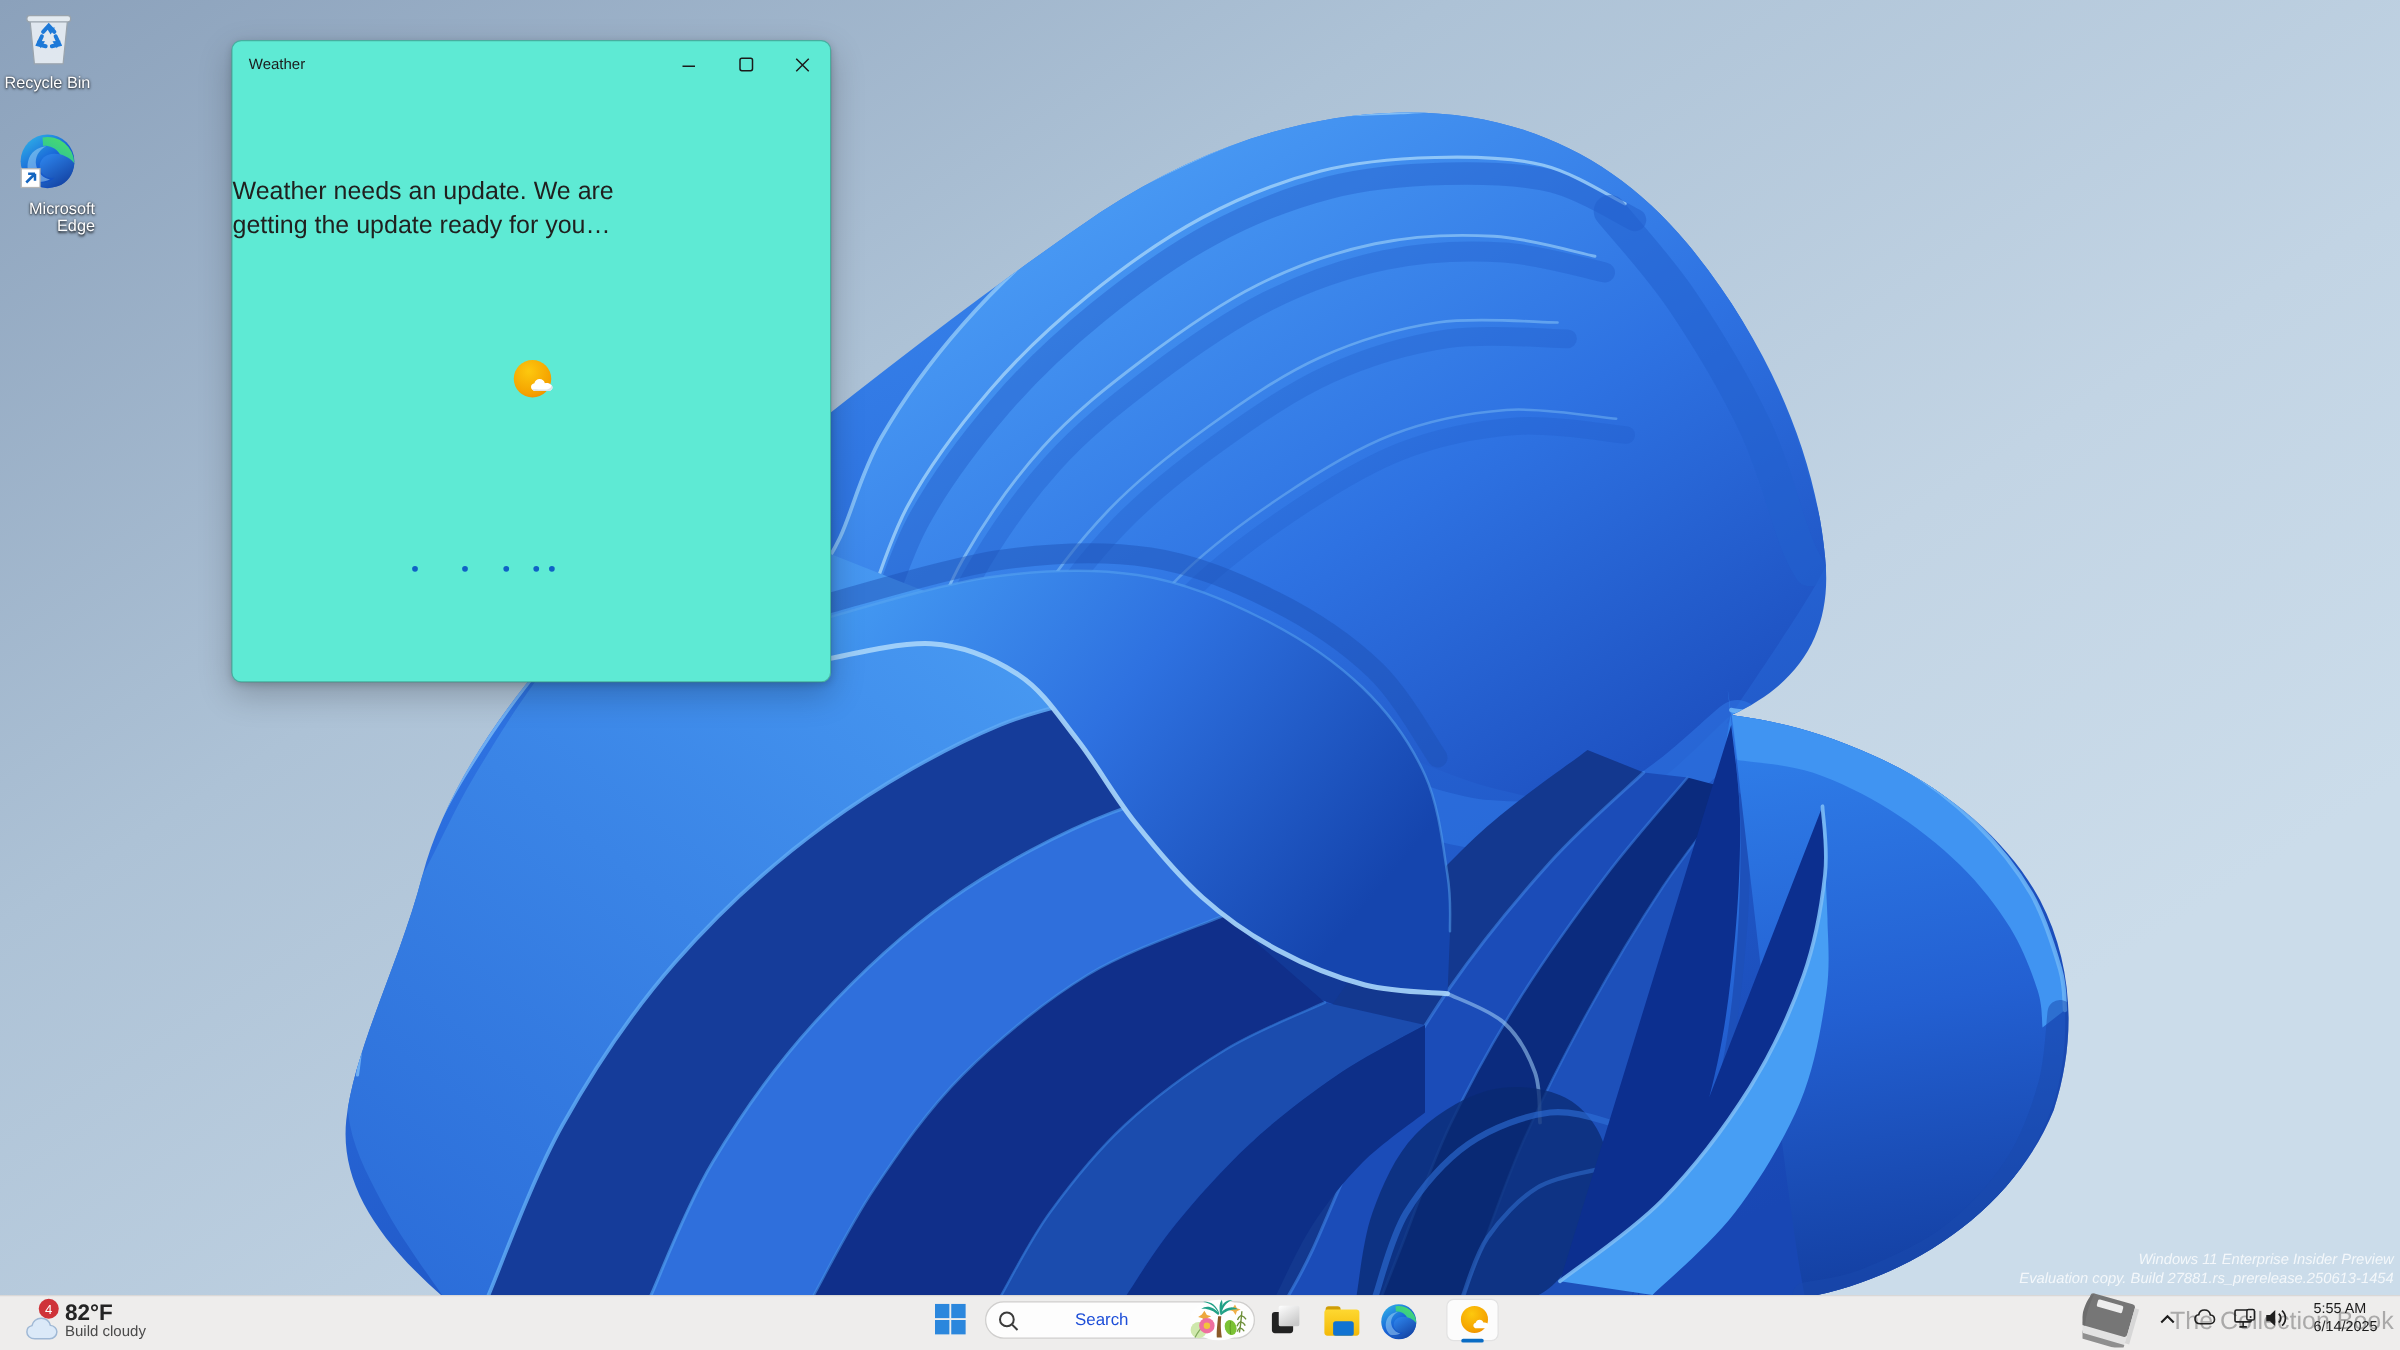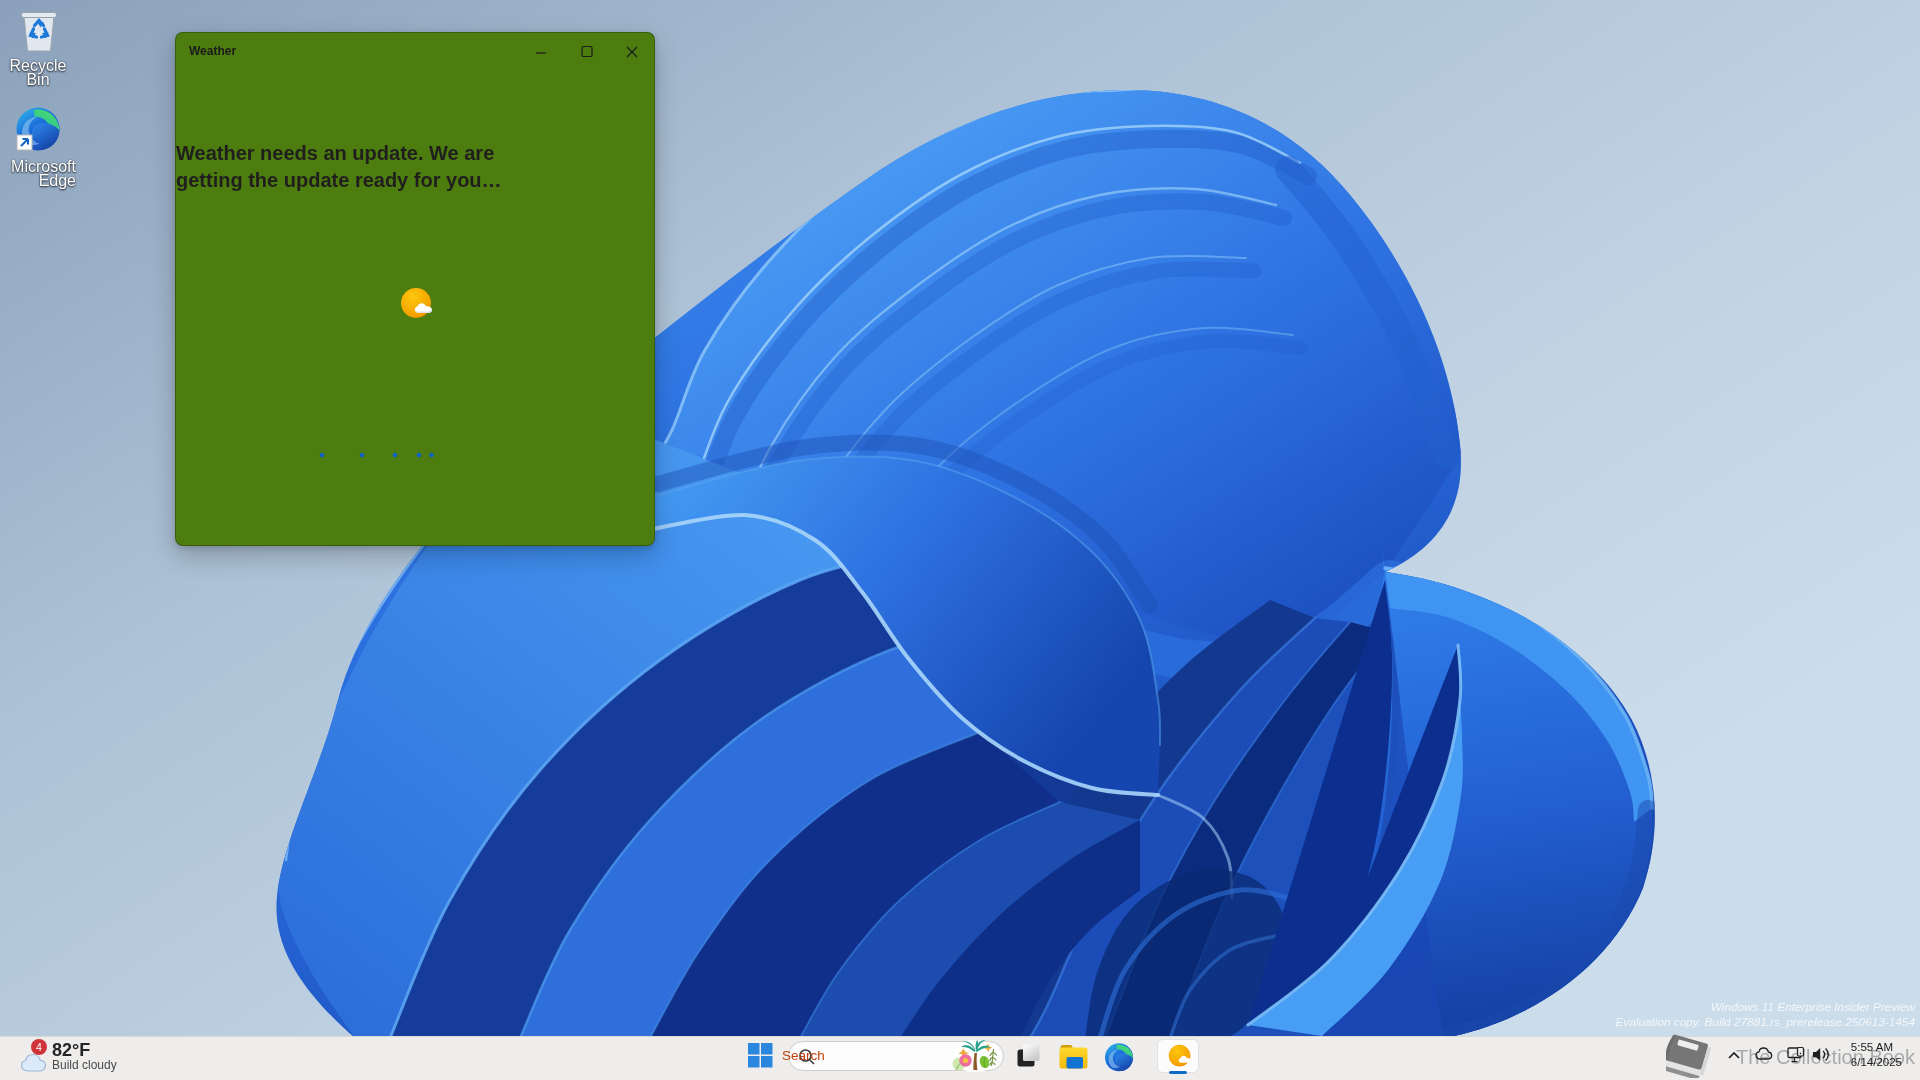--- a/index.html
+++ b/index.html
@@ -1,24 +1,24 @@
 <!DOCTYPE html>
 <html><head>
 <meta charset="utf-8">
 <style>
   html,body{margin:0;padding:0;width:1920px;height:1080px;overflow:hidden;
     font-family:"Liberation Sans",sans-serif;}
   #desk{position:relative;width:1920px;height:1080px;}
   #wall{position:absolute;left:0;top:0;}
-  .icolab{position:absolute;color:#fff;font-size:16px;text-align:center;
+  .icolab{position:absolute;color:#fff;font-size:13px;text-align:center;
     text-shadow:0 1px 2px rgba(0,0,0,.8),0 0 2px rgba(0,0,0,.5);line-height:14px;}
   
-  #win{position:absolute;left:175px;top:32px;width:478px;height:512px;
-    background:#4d7c0f;border:1px solid rgba(0,0,0,.25);border-radius:8px;
-    box-shadow:0 10px 26px rgba(0,0,0,.22), 0 2px 6px rgba(0,0,0,.15);font-weight:bold;}
+  #win{position:absolute;left:185px;top:32px;width:478px;height:512px;
+    background:#5eead4;border:1px solid rgba(0,0,0,.25);border-radius:8px;
+    box-shadow:0 10px 26px rgba(0,0,0,.22), 0 2px 6px rgba(0,0,0,.15);}
   #win .title{position:absolute;left:13px;top:11px;font-size:12px;color:#1b1b1b;}
   #win .msg{position:absolute;left:0;top:107px;width:100%;
     font-size:20px;color:#201f1e;line-height:27px;}
   
   #bar{position:absolute;left:0;top:1036px;width:1920px;height:44px;
     background:#eeedec;border-top:1px solid #d9d8d7;box-sizing:border-box;}
   #wxw{position:absolute;left:20px;top:1036px;width:240px;height:44px;}
   #wxw .t1{position:absolute;left:32px;top:4px;font-size:18px;font-weight:bold;color:#242424;}
   #wxw .t2{position:absolute;left:32px;top:22px;font-size:12px;color:#4a4a4a;}
   #clock{position:absolute;right:18px;top:1040px;text-align:left;font-size:11.5px;color:#1b1b1b;line-height:15px;}
@@ -228,21 +228,21 @@
       <rect x="0" y="13" width="11.5" height="11.5"></rect>
       <rect x="13" y="13" width="11.5" height="11.5"></rect>
     </g>
   </svg>
 
   <div class="tt" style="left:788px;top:1041px;width:216px;height:30px;background:#fdfdfd;border:1px solid #cfcecd;border-radius:16px;box-sizing:border-box;"></div>
   <svg class="tt" style="left:798px;top:1048px" width="18" height="18" viewBox="0 0 18 18">
     <circle cx="7.5" cy="7.5" r="5.5" fill="none" stroke="#3b3b3b" stroke-width="1.6"></circle>
     <path d="M11.7 11.7 L16 16" stroke="#3b3b3b" stroke-width="1.6"></path>
   </svg>
-  <div class="tt" style="left:782px;top:1048px;font-size:13.5px;color:#c2410c;">Search</div>
+  <div class="tt" style="left:860px;top:1048px;font-size:13.5px;color:#1d4ed8;">Search</div>
   <svg class="tt" style="left:951px;top:1039px" width="48" height="34" viewBox="0 0 48 34">
     <ellipse cx="24" cy="17" rx="23" ry="16.2" fill="#fefefe"></ellipse>
     <circle cx="8" cy="25" r="6.5" fill="#cfe8ac"></circle>
     <path d="M5 31 C7 27 9 24 12 22" stroke="#7fa85a" stroke-width="1" fill="none"></path>
     <path d="M12.5 9.5 L14.5 13 L18 14 L14.5 15.5 L13 19 L11 15.5 L7.5 14.5 L10.5 12.5 Z" fill="#eda83e"></path>
     <path d="M37 4.5 L38.5 7.5 L41.5 8.5 L38.5 10 L37.5 13 L35.5 10 L32.5 9 L35 7.5 Z" fill="#f0b049"></path>
     <circle cx="14.5" cy="21.5" r="6.2" fill="#ee6f9f"></circle>
     <circle cx="14.5" cy="21.5" r="2.6" fill="#f2c33c"></circle>
     <path d="M23.5 14 C22 28 22.5 28 22.5 31 L26.5 31 C25.5 24 25.5 20 26 14 Z" fill="#8a5a28"></path>
     <g fill="#21a187">

